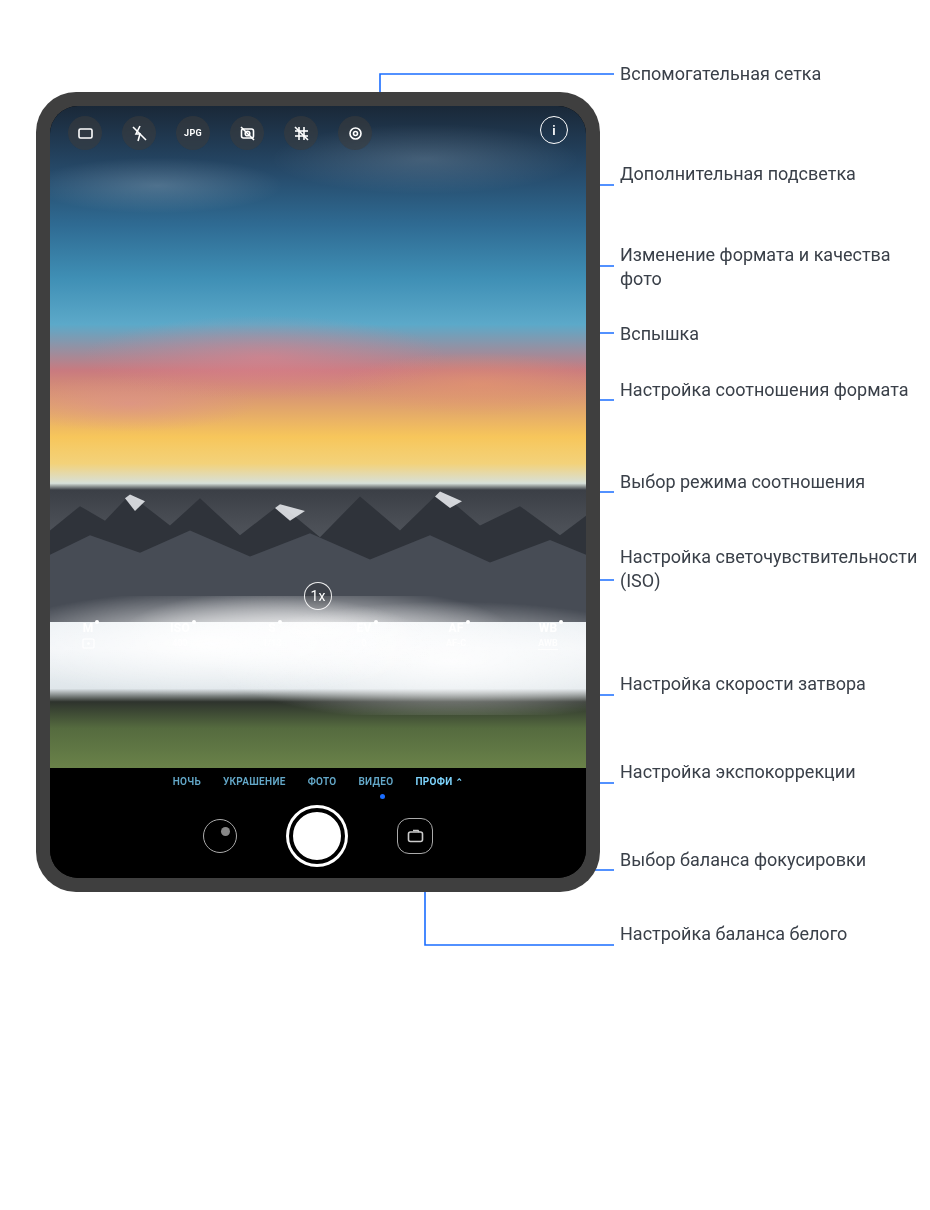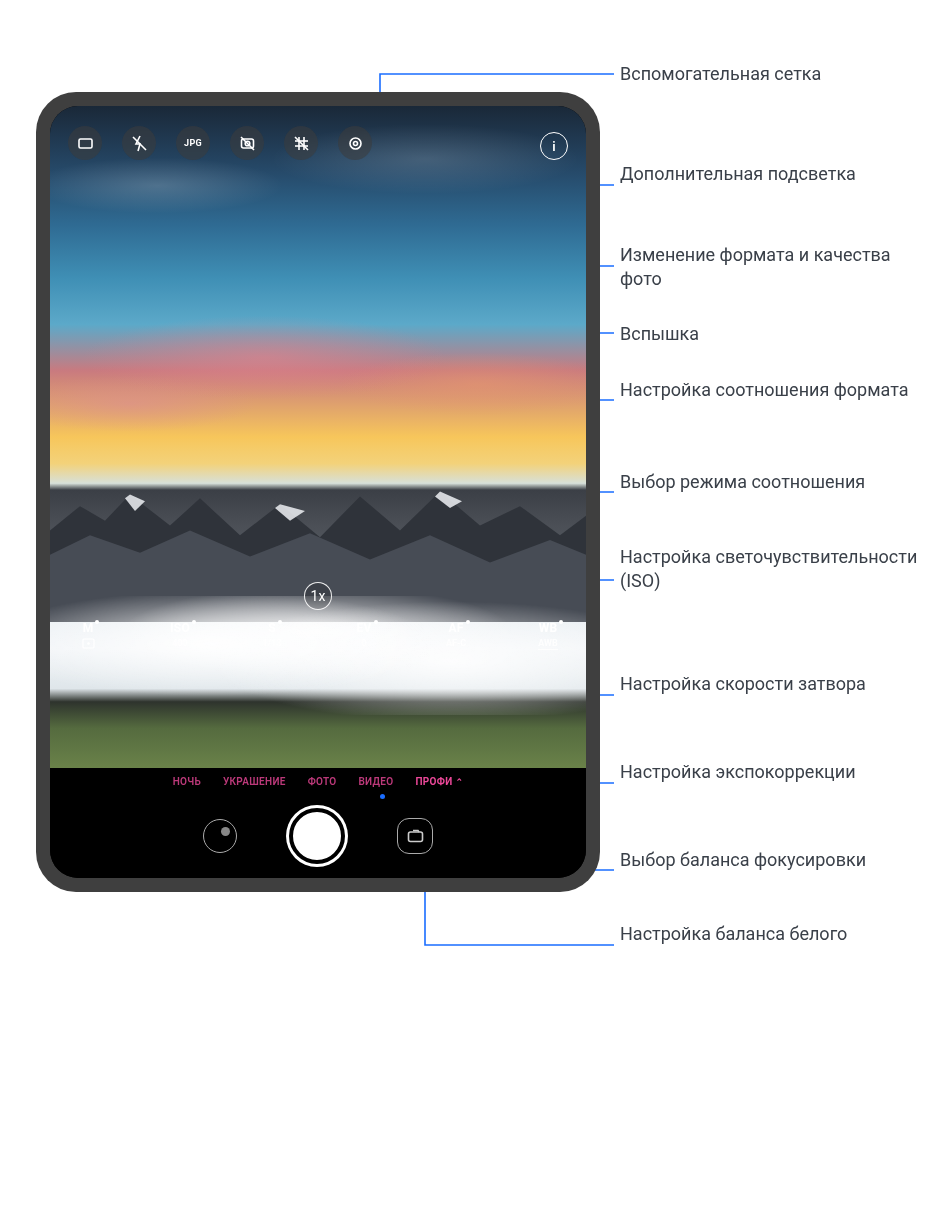--- a/index.html
+++ b/index.html
@@ -24,38 +24,38 @@
     radial-gradient(ellipse 260px 60px at 40% 38%, rgba(224,130,140,.6), transparent 70%),
     radial-gradient(ellipse 200px 45px at 80% 42%, rgba(230,150,110,.55), transparent 70%),
     radial-gradient(ellipse 180px 40px at 15% 45%, rgba(220,140,150,.5), transparent 70%);}
   .mountains{position:absolute;left:0;right:0;top:56%;height:22%;}
   .mountains svg{width:100%;height:100%;display:block;}
   .mist{position:absolute;left:0;right:0;top:74%;height:18%;background:
     radial-gradient(ellipse 300px 70px at 30% 40%, rgba(255,255,255,.95), transparent 75%),
     radial-gradient(ellipse 320px 80px at 75% 55%, rgba(255,255,255,.9), transparent 75%),
     radial-gradient(ellipse 260px 60px at 50% 30%, rgba(255,255,255,.85), transparent 75%);}
   
-  .topbar{position:absolute;left:0;right:0;top:10px;height:44px;display:flex;align-items:flex-end;gap:20px;padding:0 18px;color:#fff;}
+  .topbar{position:absolute;left:0;right:0;top:10px;height:44px;display:flex;align-items:flex-start;gap:20px;padding:0 18px;color:#fff;}
   .tbtn{width:34px;height:34px;border-radius:50%;background:rgba(60,60,60,.55);backdrop-filter:blur(2px);display:flex;align-items:center;justify-content:center;font-size:10px;font-weight:700;color:#fff;}
   .tbtn.txt{font-size:9px;letter-spacing:.3px;}
   .tbtn svg{width:17px;height:17px;stroke:#fff;stroke-width:1.6;fill:none;}
   .tbtn.ar{font-size:8px;line-height:1;}
   .spacer{flex:1;}
   .info-btn{width:28px;height:28px;border-radius:50%;border:1.6px solid #fff;display:flex;align-items:center;justify-content:center;font-size:13px;font-weight:600;background:transparent;}
   .zoom-pill{position:absolute;left:50%;transform:translateX(-50%);bottom:158px;width:28px;height:28px;border-radius:50%;border:1.5px solid rgba(255,255,255,.9);color:#fff;font-size:14px;display:flex;align-items:center;justify-content:center;background:rgba(0,0,0,.15);}
   
   .params{position:absolute;left:18px;right:18px;bottom:118px;display:flex;justify-content:space-between;color:#fff;}
   .param{display:flex;flex-direction:column;align-items:center;gap:3px;min-width:40px;}
   .p-label{font-size:12px;font-weight:700;letter-spacing:.2px;position:relative;}
   .p-label .dot{position:absolute;right:-6px;top:-1px;width:4px;height:4px;background:#fff;border-radius:50%;}
   .p-val{font-size:9px;font-weight:600;opacity:.95;}
   .p-val.ul{border-bottom:1px solid #fff;padding-bottom:1px;}
   .p-icon{width:13px;height:11px;}
   
-  .bottombar{position:absolute;left:0;right:0;bottom:0;height:110px;background:#000;color:#ec4899;}
+  .bottombar{position:absolute;left:0;right:0;bottom:0;height:110px;background:#000;color:#7dd3fc;}
   .modes{position:absolute;left:0;right:0;top:8px;display:flex;justify-content:center;gap:22px;font-size:10px;font-weight:600;letter-spacing:.3px;}
   .mode{opacity:.8;}
   .mode.active{opacity:1;font-weight:700;}
   .mode.active .chev{margin-left:3px;font-size:9px;}
   .mode-dot{position:absolute;left:50%;transform:translateX(62px);top:26px;width:5px;height:5px;border-radius:50%;background:#1a6dff;}
   .controls{position:absolute;left:0;right:0;bottom:14px;display:flex;justify-content:center;align-items:center;gap:52px;}
   .shutter{width:56px;height:56px;border-radius:50%;background:#fff;border:4px solid #000;box-shadow:0 0 0 3px #fff;}
   .thumb{width:34px;height:34px;border-radius:50%;border:1.5px solid #aaa;position:relative;overflow:hidden;}
   .thumb::after{content:"";position:absolute;width:9px;height:9px;border-radius:50%;background:#888;right:6px;top:7px;}
   .flip{width:36px;height:36px;border-radius:12px;border:1.5px solid #aaa;display:flex;align-items:center;justify-content:center;}

